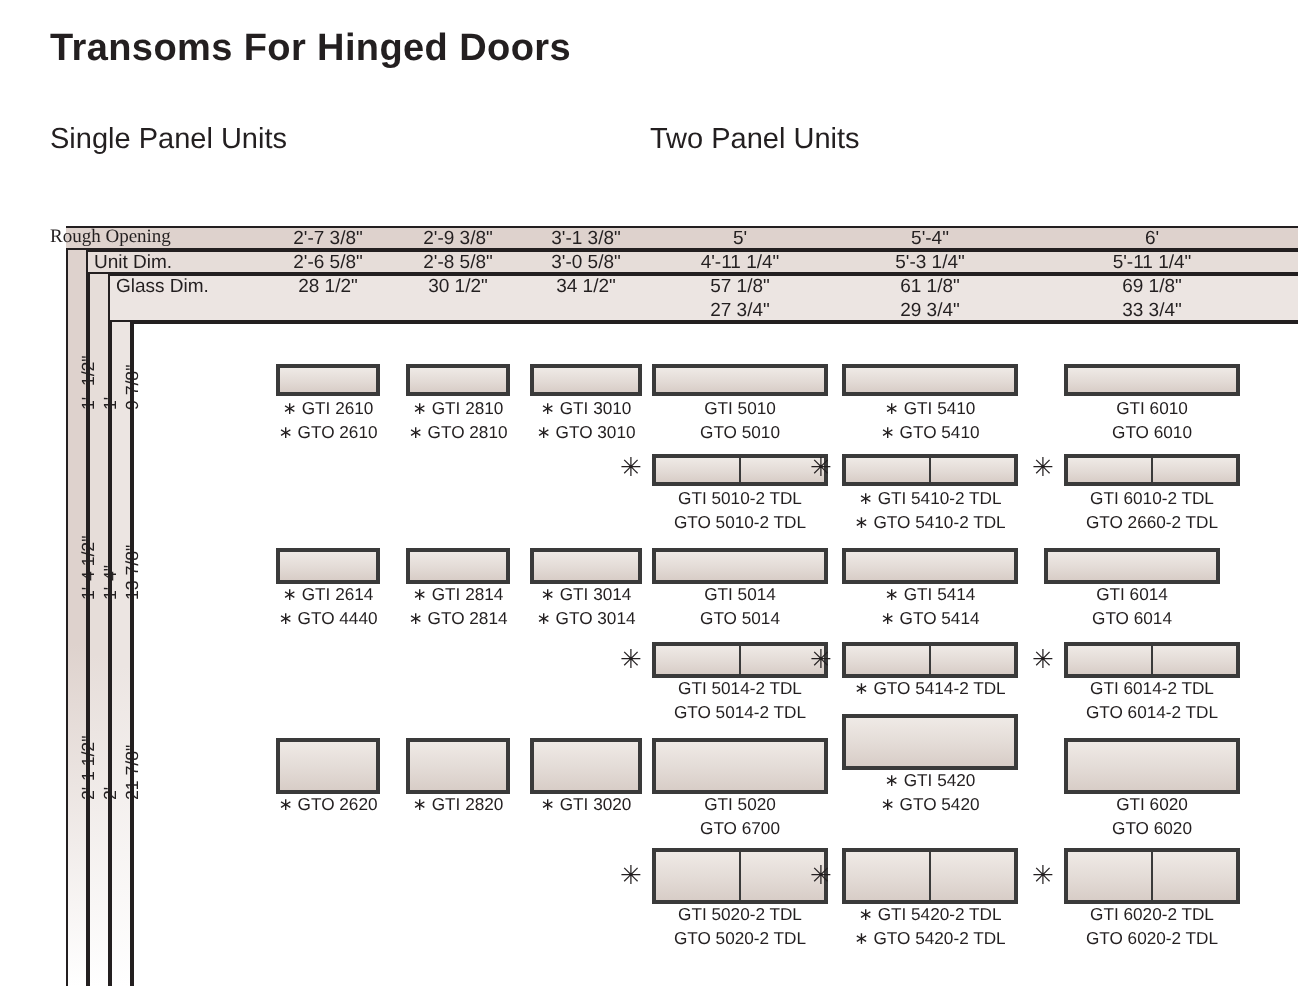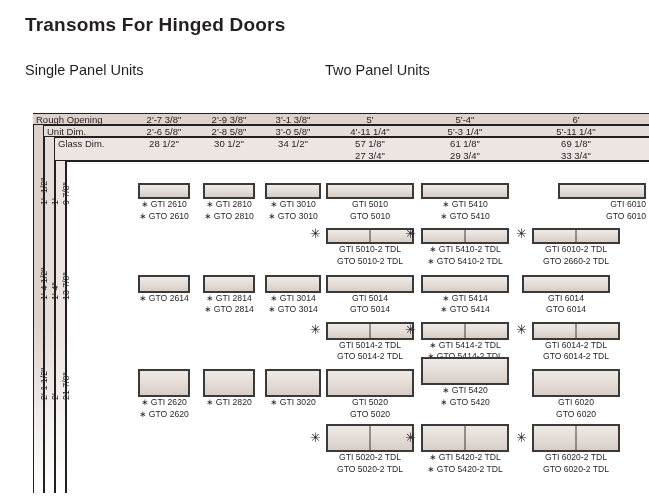--- a/index.html
+++ b/index.html
@@ -46,21 +46,21 @@
   .band.b1{left:8px;top:0;width:616px;background:#ded2cd;}
   .band.b2{left:19px;top:12px;width:605px;background:#e6ddd9;}
   .band.b3{left:30px;top:24px;width:594px;background:#ece5e2;height:24px;border-bottom:1px solid #231f20;}
 
   .hdr-label{
     position:absolute;
     font-size:9.5px;
     white-space:nowrap;
     color:#231f20;
   }
-  .hdr-label.l1{left:11px;top:1px;}
+  .hdr-label.l1{left:0;top:1px;font-family:Liberation Serif, serif;}
   .hdr-label.l2{left:22px;top:13px;}
   .hdr-label.l3{left:33px;top:25px;}
 
   .hcell{
     position:absolute;
     font-size:9.5px;
     text-align:center;
     white-space:nowrap;
     color:#231f20;
   }
@@ -206,21 +206,21 @@
       <div class="cell" style="left: 275px; top: 68px; width: 140px;">
         <div class="glyph-row"><div class="panel" style="width: 88px; height: 16px;"></div></div>
         <div class="code">GTI 5010</div>
         <div class="code">GTO 5010</div>
       </div>
       <div class="cell" style="left: 370px; top: 68px; width: 140px;">
         <div class="glyph-row"><div class="panel" style="width: 88px; height: 16px;"></div></div>
         <div class="code">∗ GTI 5410</div>
         <div class="code">∗ GTO 5410</div>
       </div>
-      <div class="cell" style="left: 481px; top: 68px; width: 140px; text-align: right;">
+      <div class="cell" style="left: 481px; top: 68px; width: 140px;">
         <div class="glyph-row"><div class="panel" style="width: 88px; height: 16px;"></div></div>
         <div class="code">GTI 6010</div>
         <div class="code">GTO 6010</div>
       </div>
       <div class="cell" style="left: 275px; top: 113px; width: 140px;">
         <div class="glyph-row"><span class="star" style="left: 10px; top: 1px;">✳</span><div class="panel tdl" style="width: 88px; height: 16px;"></div></div>
         <div class="code">GTI 5010-2 TDL</div>
         <div class="code">GTO 5010-2 TDL</div>
       </div>
       <div class="cell" style="left: 370px; top: 113px; width: 140px;">
@@ -228,21 +228,22 @@
         <div class="code">∗ GTI 5410-2 TDL</div>
         <div class="code">∗ GTO 5410-2 TDL</div>
       </div>
       <div class="cell" style="left: 481px; top: 113px; width: 140px;">
         <div class="glyph-row"><span class="star" style="left: 10px; top: 1px;">✳</span><div class="panel tdl" style="width: 88px; height: 16px;"></div></div>
         <div class="code">GTI 6010-2 TDL</div>
         <div class="code">GTO 2660-2 TDL</div>
       </div>
       <div class="cell" style="left: 69px; top: 161px; width: 140px;">
         <div class="glyph-row"><div class="panel" style="width: 52px; height: 18px;"></div></div>
-        <div class="code">∗ GTO 2614</div>
+        <div class="code">∗ GTI 2614</div>
+        <div class="code">∗ GTO 4440</div>
       </div>
       <div class="cell" style="left: 134px; top: 161px; width: 140px; text-align: center;">
         <div class="glyph-row"><div class="panel" style="width: 52px; height: 18px;"></div></div>
         <div class="code">∗ GTI 2814</div>
         <div class="code">∗ GTO 2814</div>
       </div>
       <div class="cell" style="left: 198px; top: 161px; width: 140px;">
         <div class="glyph-row"><div class="panel" style="width: 56px; height: 18px;"></div></div>
         <div class="code">∗ GTI 3014</div>
         <div class="code">∗ GTO 3014</div>
@@ -262,45 +263,43 @@
         <div class="code">GTI 6014</div>
         <div class="code">GTO 6014</div>
       </div>
       <div class="cell" style="left: 275px; top: 208px; width: 140px;">
         <div class="glyph-row"><span class="star" style="left: 10px; top: 2px;">✳</span><div class="panel tdl" style="width: 88px; height: 18px;"></div></div>
         <div class="code">GTI 5014-2 TDL</div>
         <div class="code">GTO 5014-2 TDL</div>
       </div>
       <div class="cell" style="left: 370px; top: 208px; width: 140px;">
         <div class="glyph-row"><span class="star" style="left: 10px; top: 2px;">✳</span><div class="panel tdl" style="width: 88px; height: 18px;"></div></div>
-        <div class="code">∗ GTI 5414-2 TDL</div>
         <div class="code">∗ GTO 5414-2 TDL</div>
       </div>
       <div class="cell" style="left: 481px; top: 208px; width: 140px;">
         <div class="glyph-row"><span class="star" style="left: 10px; top: 2px;">✳</span><div class="panel tdl" style="width: 88px; height: 18px;"></div></div>
         <div class="code">GTI 6014-2 TDL</div>
         <div class="code">GTO 6014-2 TDL</div>
       </div>
       <div class="cell" style="left: 69px; top: 256px; width: 140px;">
         <div class="glyph-row"><div class="panel" style="width: 52px; height: 28px;"></div></div>
-        <div class="code">∗ GTI 2620</div>
         <div class="code">∗ GTO 2620</div>
       </div>
       <div class="cell" style="left: 134px; top: 256px; width: 140px;">
         <div class="glyph-row"><div class="panel" style="width: 52px; height: 28px;"></div></div>
         <div class="code">∗ GTI 2820</div>
       </div>
       <div class="cell" style="left: 198px; top: 256px; width: 140px;">
         <div class="glyph-row"><div class="panel" style="width: 56px; height: 28px;"></div></div>
         <div class="code">∗ GTI 3020</div>
       </div>
       <div class="cell" style="left: 275px; top: 256px; width: 140px;">
         <div class="glyph-row"><div class="panel" style="width: 88px; height: 28px;"></div></div>
         <div class="code">GTI 5020</div>
-        <div class="code">GTO 5020</div>
+        <div class="code">GTO 6700</div>
       </div>
       <div class="cell" style="left: 370px; top: 244px; width: 140px;">
         <div class="glyph-row"><div class="panel" style="width: 88px; height: 28px;"></div></div>
         <div class="code">∗ GTI 5420</div>
         <div class="code">∗ GTO 5420</div>
       </div>
       <div class="cell" style="left: 481px; top: 256px; width: 140px;">
         <div class="glyph-row"><div class="panel" style="width: 88px; height: 28px;"></div></div>
         <div class="code">GTI 6020</div>
         <div class="code">GTO 6020</div>

